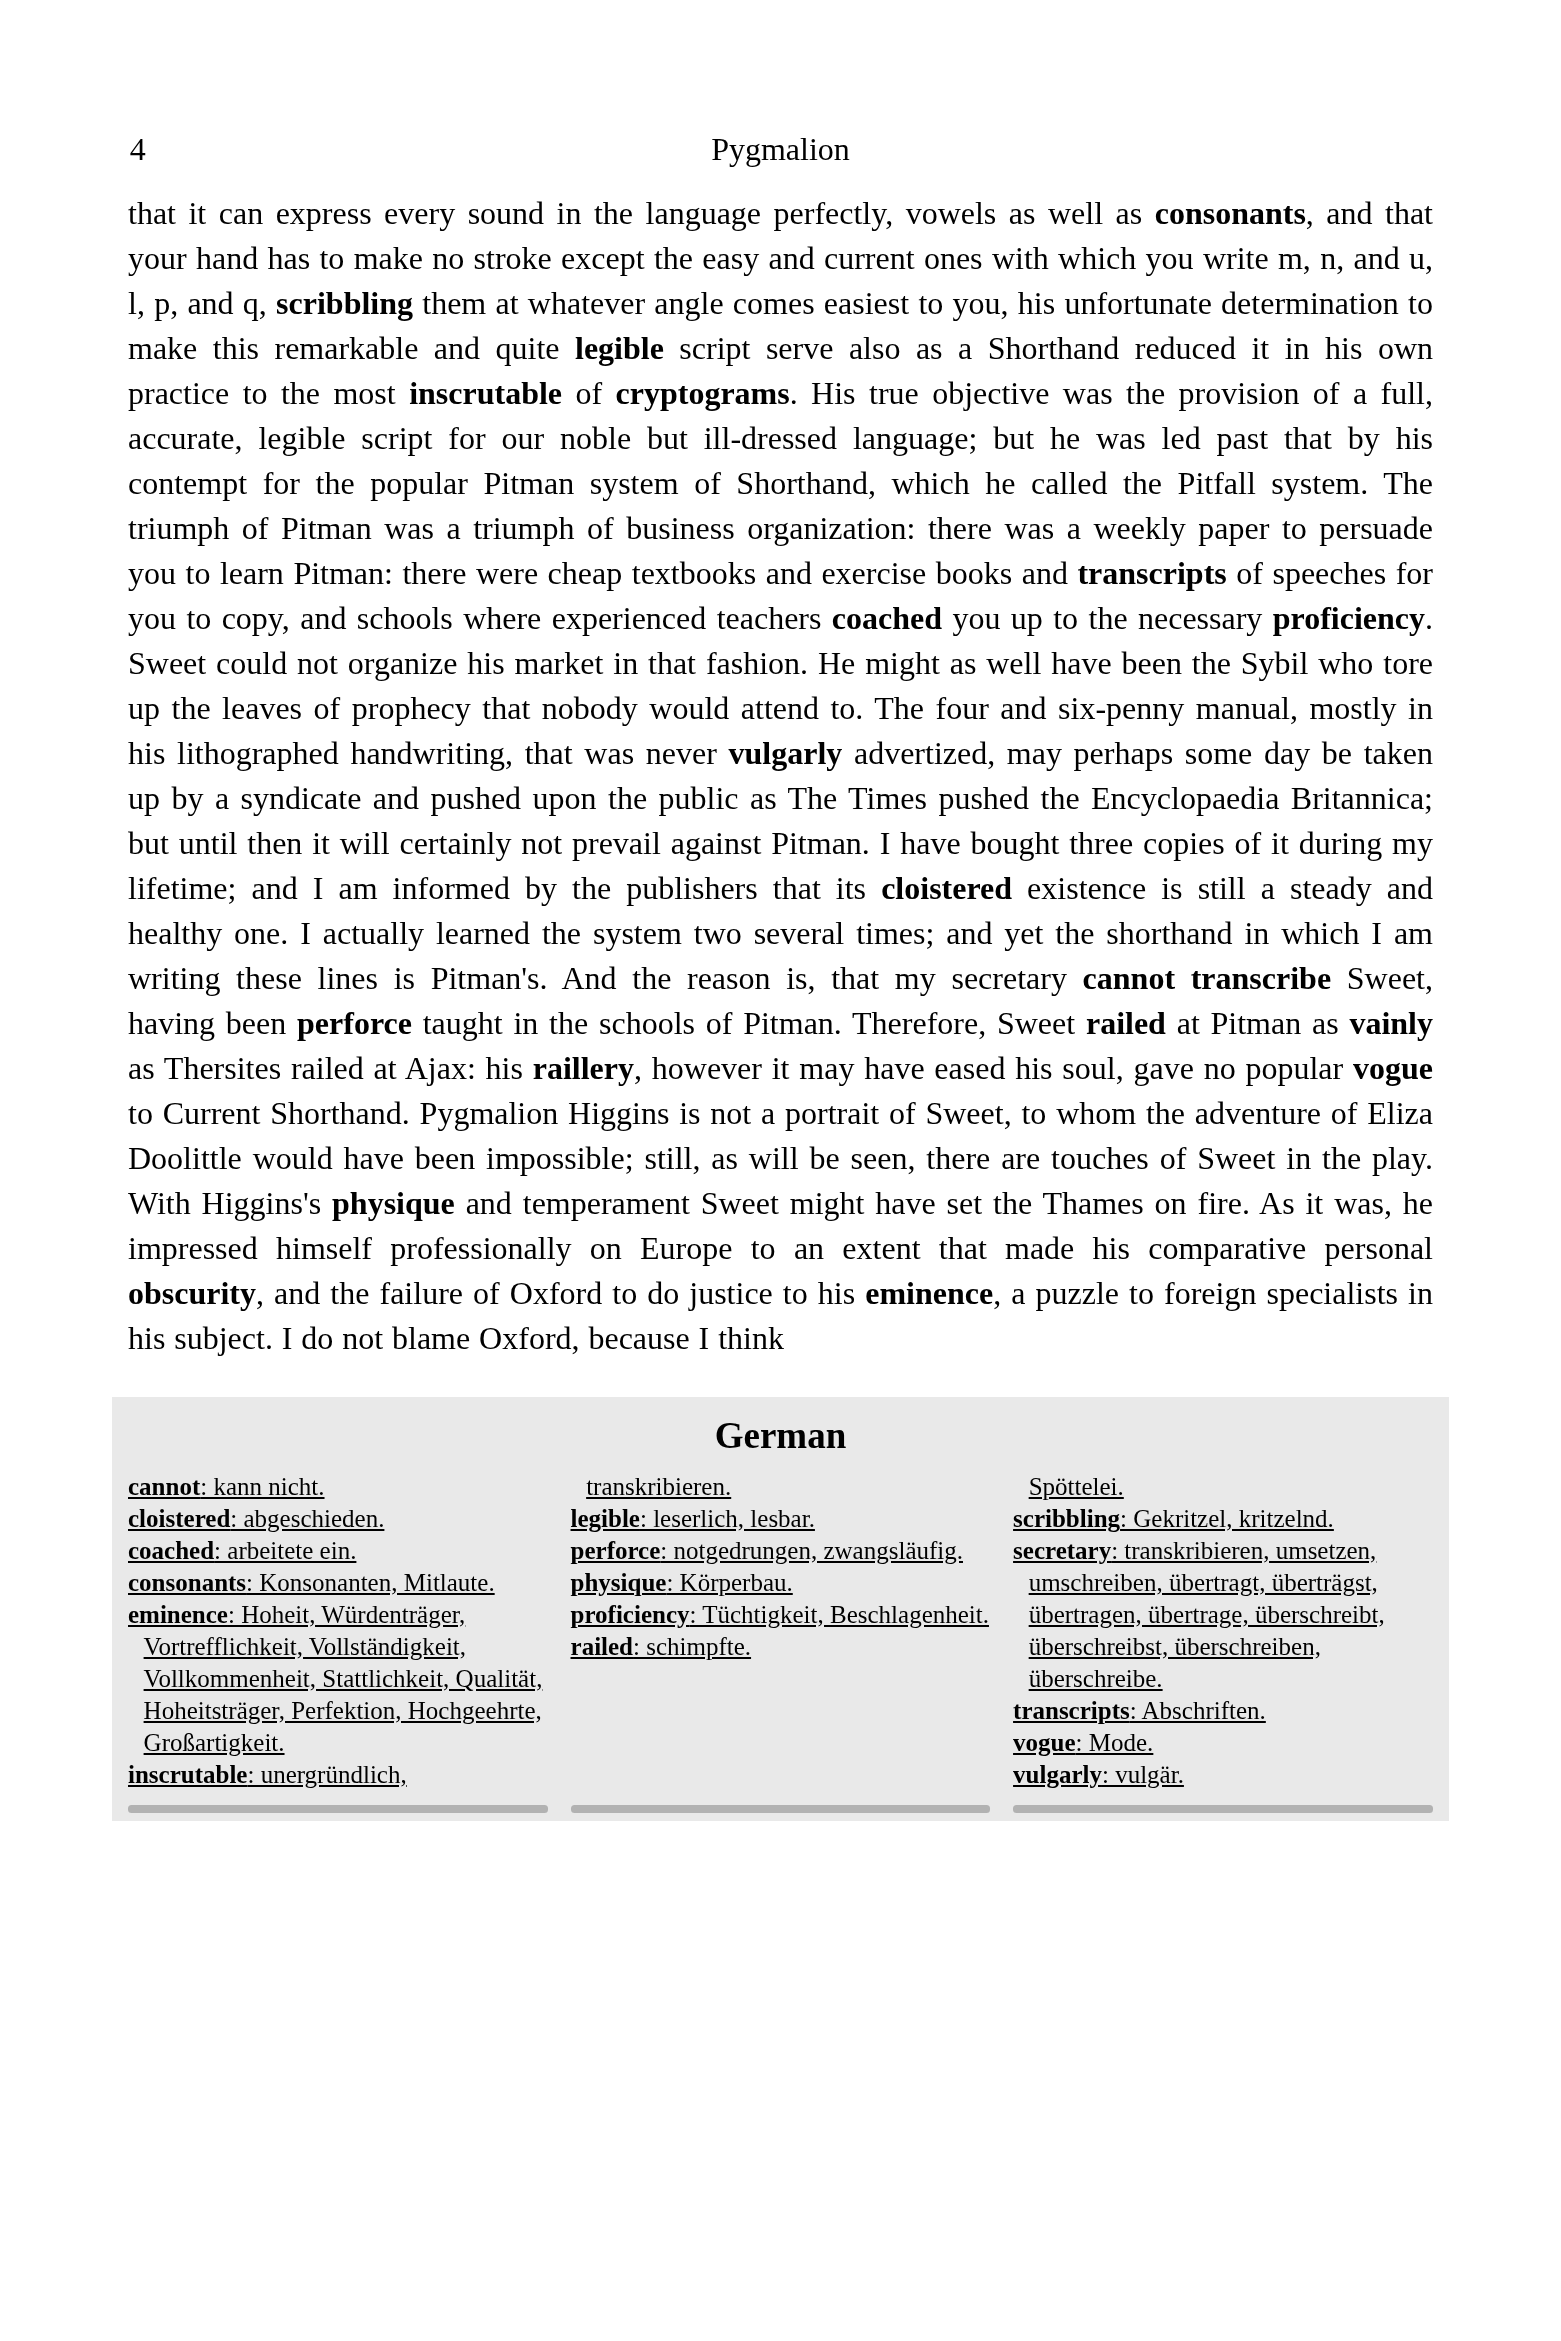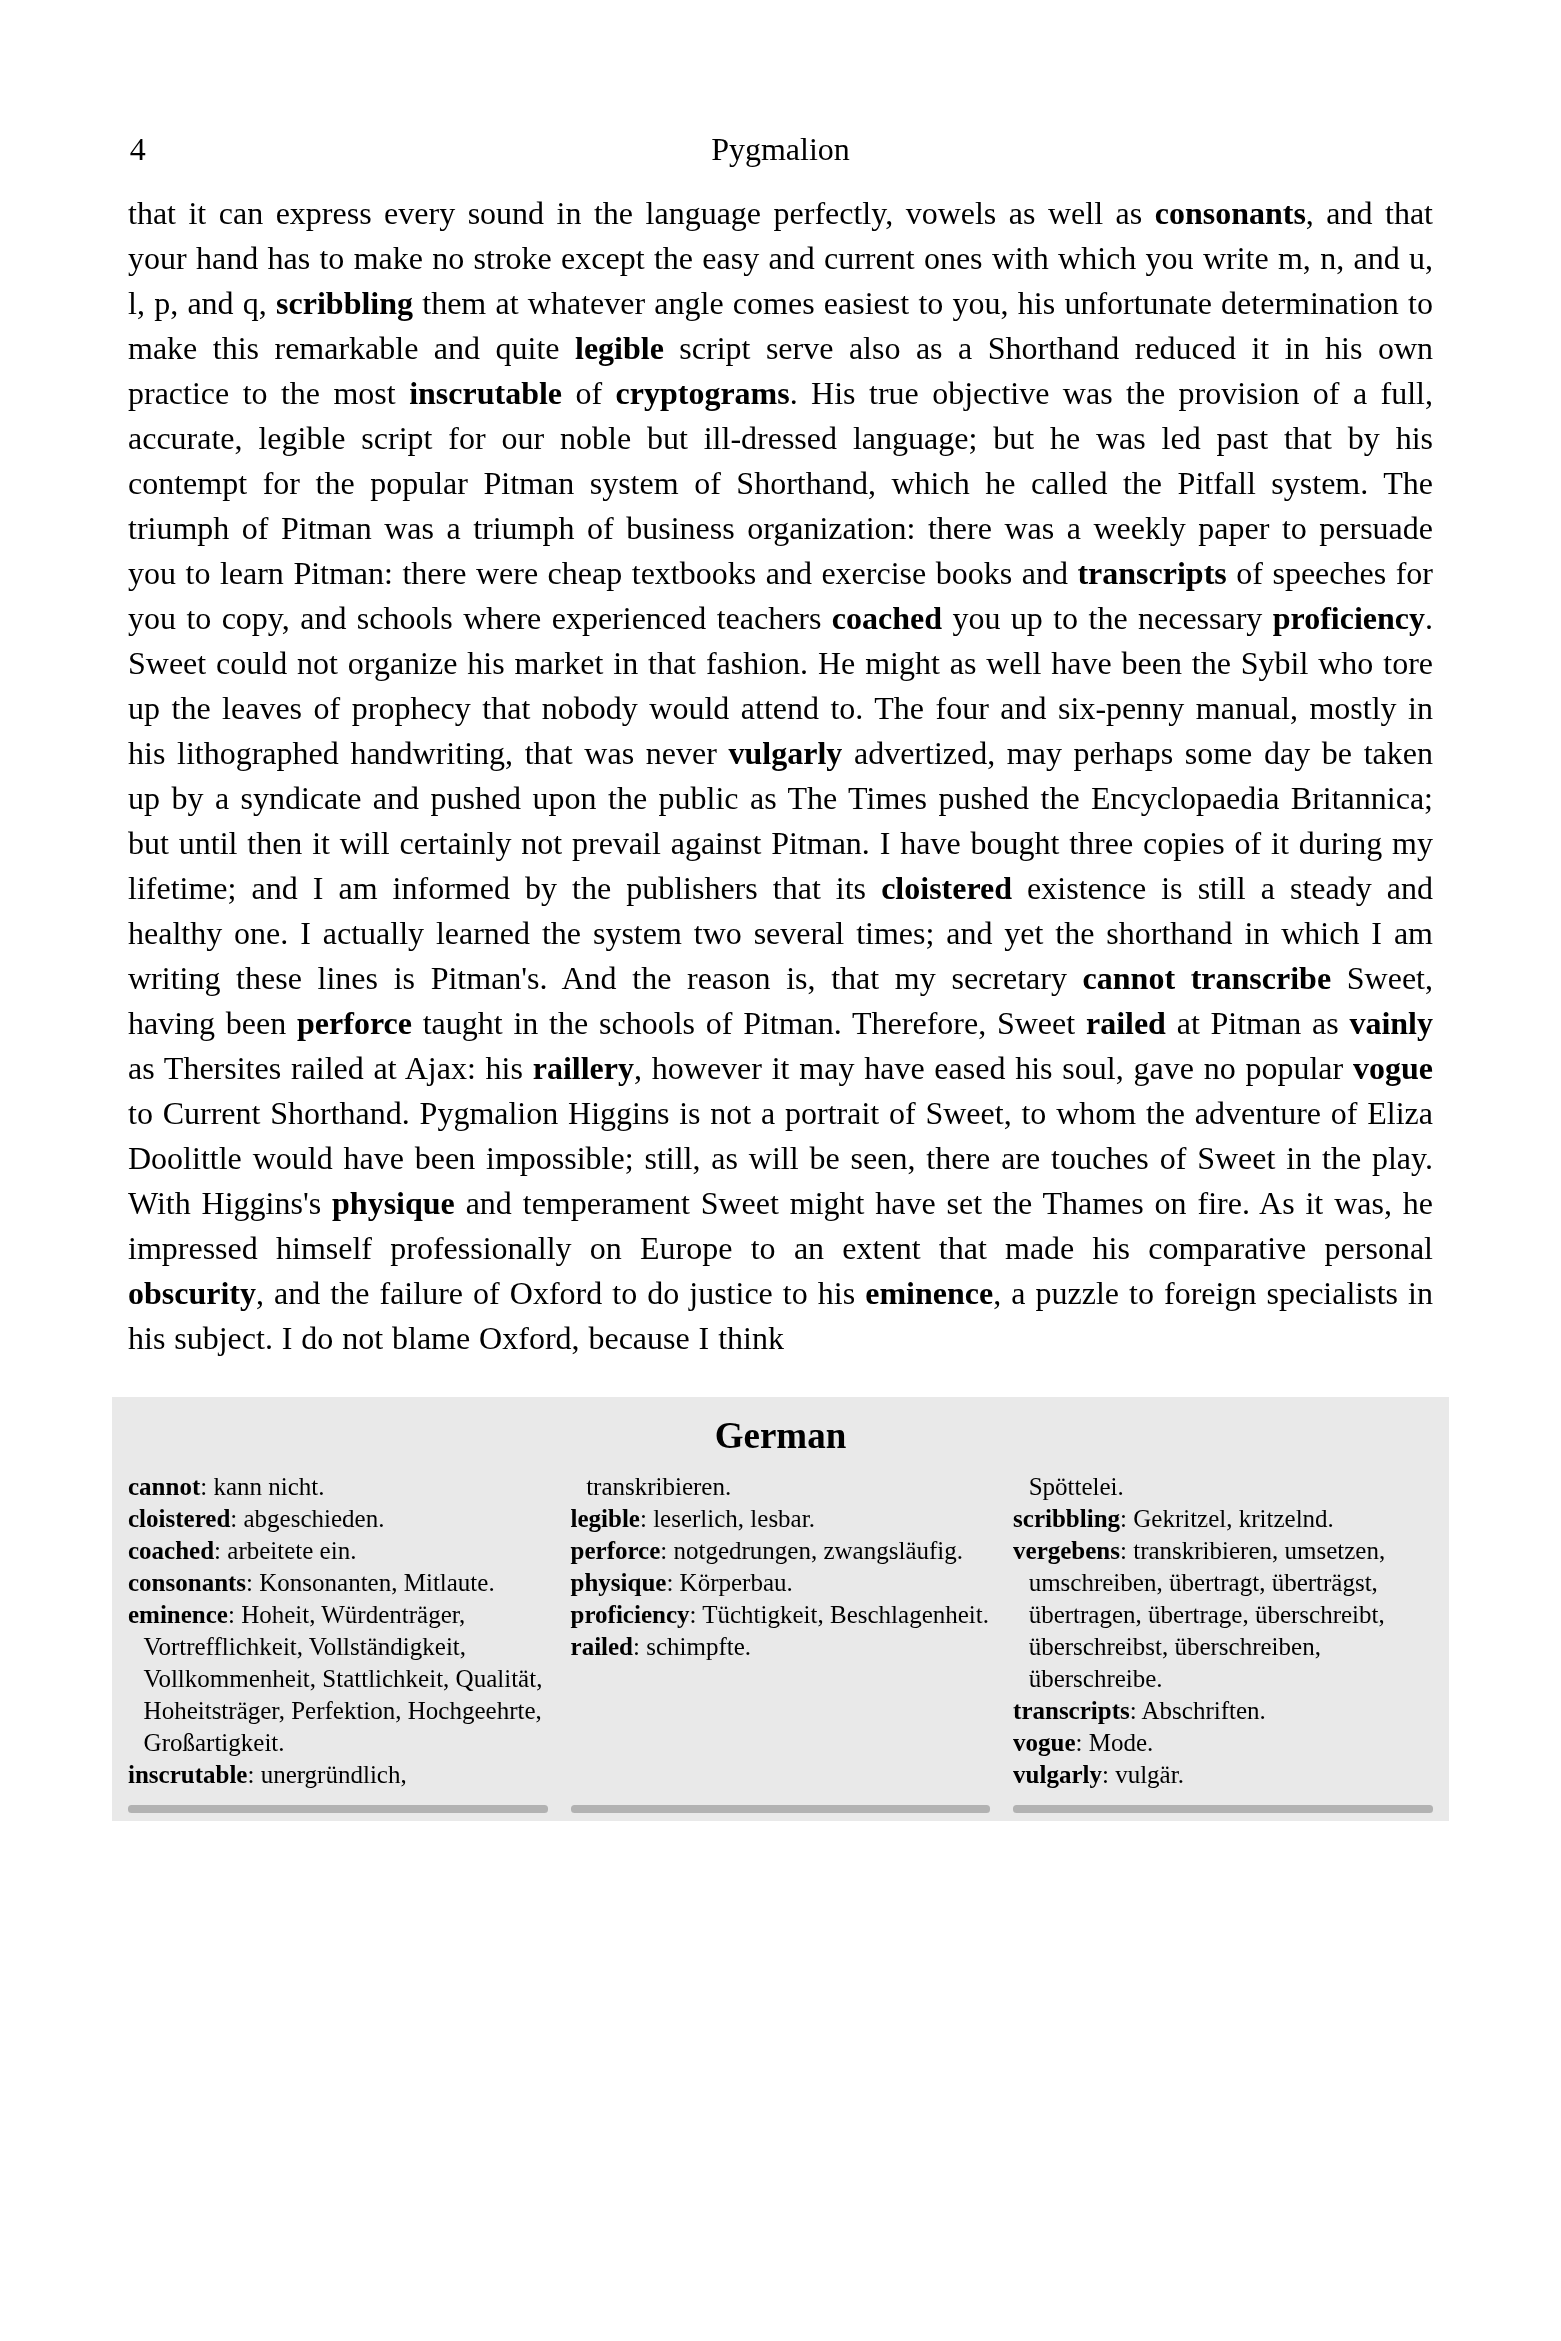--- a/index.html
+++ b/index.html
@@ -50,20 +50,21 @@
   }
   .glossary-columns {
     display: flex;
     gap: 22.6px;
   }
   .gcol {
     flex: 1 1 0;
     font-size: 25px;
     line-height: 32px;
     text-align: left;
+    text-decoration: underline;
   }
   .gentry {
     padding-left: 15.6px;
     text-indent: -15.6px;
   }
   .gentry.cont {
     text-indent: 0;
   }
   .sbar-row {
     display: flex;
@@ -105,21 +106,21 @@
           <div class="gentry cont">transkribieren.</div>
           <div class="gentry"><b>legible</b>: leserlich, lesbar.</div>
           <div class="gentry"><b>perforce</b>: notgedrungen, zwangsläufig.</div>
           <div class="gentry"><b>physique</b>: Körperbau.</div>
           <div class="gentry"><b>proficiency</b>: Tüchtigkeit, Beschlagenheit.</div>
           <div class="gentry"><b>railed</b>: schimpfte.</div>
         </div>
       <div class="gcol">
           <div class="gentry cont">Spöttelei.</div>
           <div class="gentry"><b>scribbling</b>: Gekritzel, kritzelnd.</div>
-          <div class="gentry"><b>vergebens</b>: transkribieren, umsetzen, umschreiben, übertragt, überträgst, übertragen, übertrage, überschreibt, überschreibst, überschreiben, überschreibe.</div>
+          <div class="gentry"><b>secretary</b>: transkribieren, umsetzen, umschreiben, übertragt, überträgst, übertragen, übertrage, überschreibt, überschreibst, überschreiben, überschreibe.</div>
           <div class="gentry"><b>transcripts</b>: Abschriften.</div>
           <div class="gentry"><b>vogue</b>: Mode.</div>
           <div class="gentry"><b>vulgarly</b>: vulgär.</div>
         </div>
     </div>
 
     <div class="sbar-row">
       <div class="sbar"></div>
       <div class="sbar"></div>
       <div class="sbar"></div>

